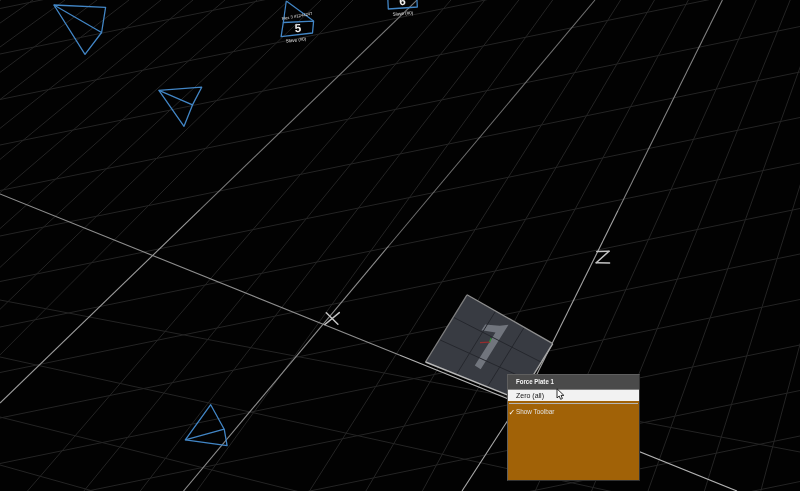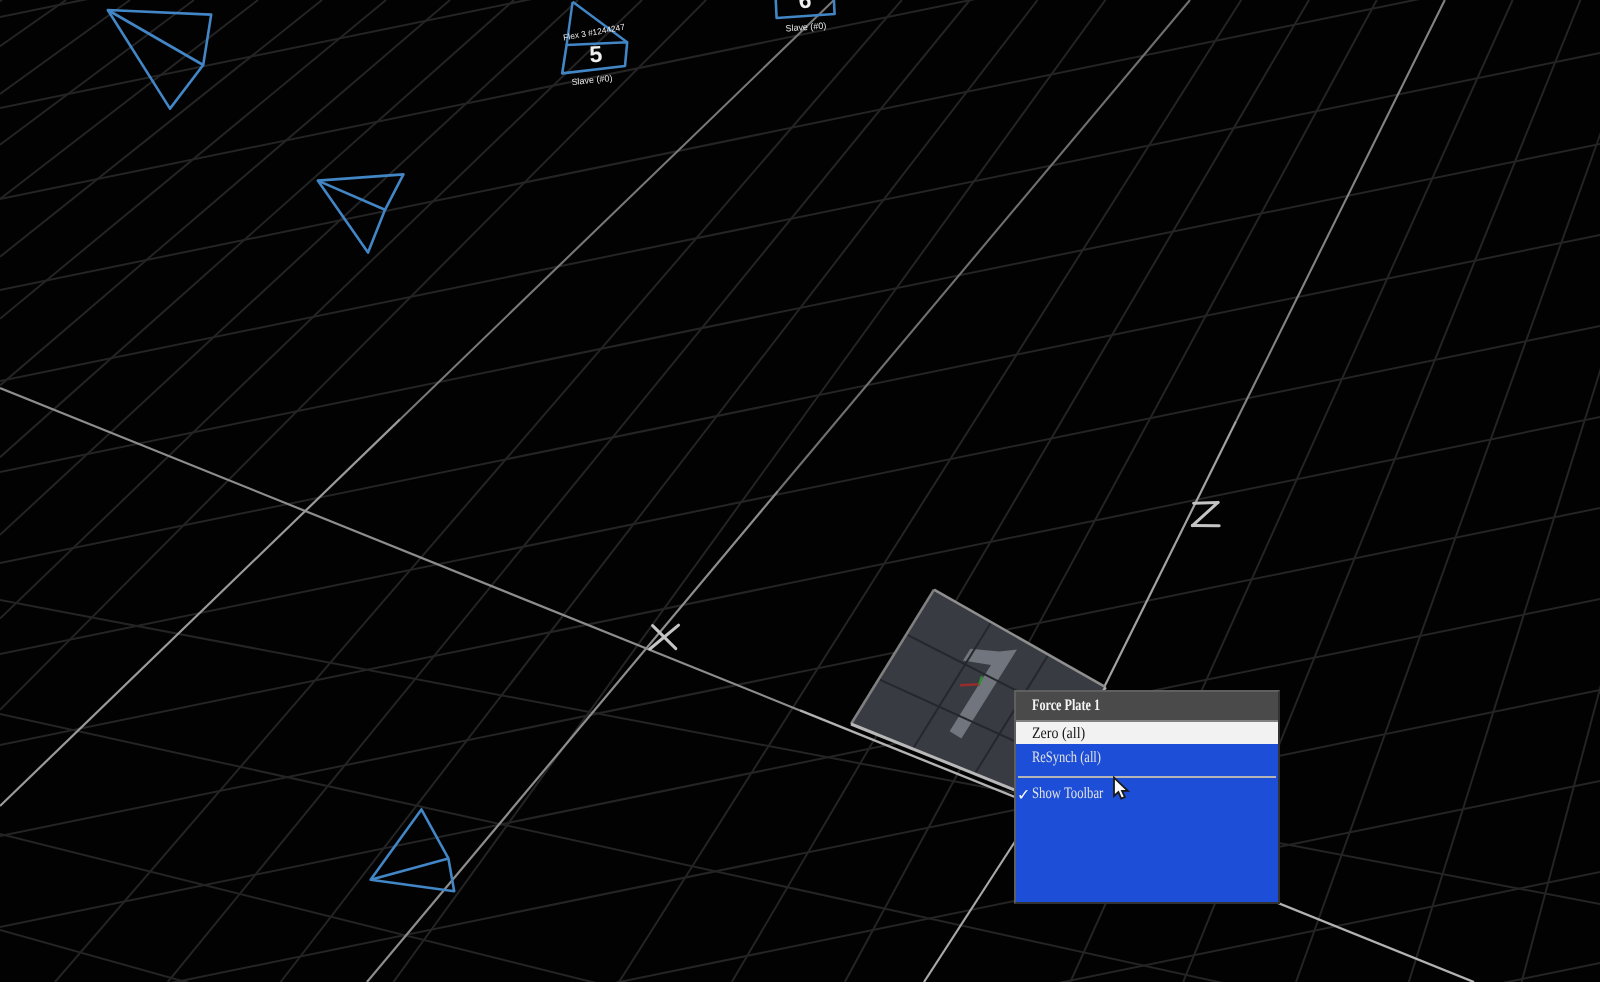--- a/index.html
+++ b/index.html
@@ -1,15 +1,15 @@
 <!DOCTYPE html>
 <html><head><meta charset="utf-8"><style>
 html,body{margin:0;padding:0;background:#000;}
 #vp{position:relative;width:800px;height:491px;background:#020202;overflow:hidden;font-family:"Liberation Sans", sans-serif;}
-#menu{position:absolute;left:507px;top:345px;width:133px;height:107px;background:#1d4ed8;will-change:transform;border:1px solid;border-color:#5f5f5f #323232 #323232 #5f5f5f;box-sizing:border-box;font-family:Liberation Serif, serif;}
+#menu{position:absolute;left:507px;top:374px;width:133px;height:107px;background:#a16207;will-change:transform;border:1px solid;border-color:#5f5f5f #323232 #323232 #5f5f5f;box-sizing:border-box;font-family:Liberation Sans, sans-serif;}
 #menu .hdr{height:14px;line-height:14px;background:#4a4a4a;color:#f5f5f5;font-size:8px;padding-left:7.5px;border-bottom:1px solid #828282;white-space:nowrap;}
 #menu .hdr b{display:inline-block;transform:scaleX(.76);transform-origin:0 50%;font-weight:bold;}
 #menu .it{height:12px;line-height:12px;color:#e2e2e2;font-size:8px;padding-left:7.5px;position:relative;white-space:nowrap;}
 #menu .it b{display:inline-block;transform-origin:0 50%;font-weight:normal;}
 #menu .hl{background:#f2f2f2;color:#151515;height:11px;line-height:11px;}
 #menu .sep{height:1px;background:#b5b5b5;margin:2px 1px;}
 #menu .arr{position:absolute;right:2.5px;top:3px;width:0;height:0;border-left:3.5px solid #ddd;border-top:3px solid transparent;border-bottom:3px solid transparent;}
 #menu .chk{position:absolute;left:0.5px;top:1px;font-size:8px;color:#fff;}
 </style></head>
 <body>
@@ -100,21 +100,20 @@
 <text x="298" y="28" font-size="11.5" font-weight="bold" fill="#f0f0f0" text-anchor="middle" dominant-baseline="central" transform="rotate(-4 298 28)" font-family="Liberation Sans, sans-serif">5</text>
 <text x="297" y="17.5" font-size="4.2" fill="#e8e8e8" text-anchor="middle" transform="rotate(-10 297 16)" font-family="Liberation Sans, sans-serif">Flex 3 #1244247</text>
 <text x="296" y="41.5" font-size="4.5" fill="#e8e8e8" text-anchor="middle" transform="rotate(-6 296 40)" font-family="Liberation Sans, sans-serif">Slave (#0)</text>
 <polygon points="387.5,-8 416.5,-9 417.3,7.0 388.3,9.0" fill="none" stroke="#4286c6" stroke-width="1.3" stroke-linejoin="round"></polygon>
 <text x="402.5" y="1" font-size="11.5" font-weight="bold" fill="#f0f0f0" text-anchor="middle" dominant-baseline="central" transform="rotate(-3 402 1)" font-family="Liberation Sans, sans-serif">6</text>
 <text x="403" y="15" font-size="4.5" fill="#e8e8e8" text-anchor="middle" transform="rotate(-4 403 14)" font-family="Liberation Sans, sans-serif">Slave (#0)</text>
 </svg>
 <div id="menu">
  <div class="hdr"><b>Force Plate 1</b></div>
  <div class="it hl"><b style="transform:scaleX(.875)">Zero (all)</b></div>
- <div class="it" style="height:14px;line-height:14px"><b style="transform:scaleX(.78)">ReSynch (all)</b></div>
  <div class="sep"></div>
  <div class="it"><span class="chk">✓</span><b style="transform:scaleX(.795)">Show Toolbar</b></div>
 </div>
 <svg width="800" height="491" style="position:absolute;left:0;top:0;pointer-events:none">
 <g transform="translate(557.0,388.8)">
 <polygon points="0,0 0,9.2 2.2,7.2 3.6,10.5 5.4,9.7 4.0,6.6 6.9,6.6" fill="#fdfdfd" stroke="#1a1a1a" stroke-width="0.9" stroke-linejoin="miter"></polygon>
 </g>
 </svg>
 </div>
 </body></html>

